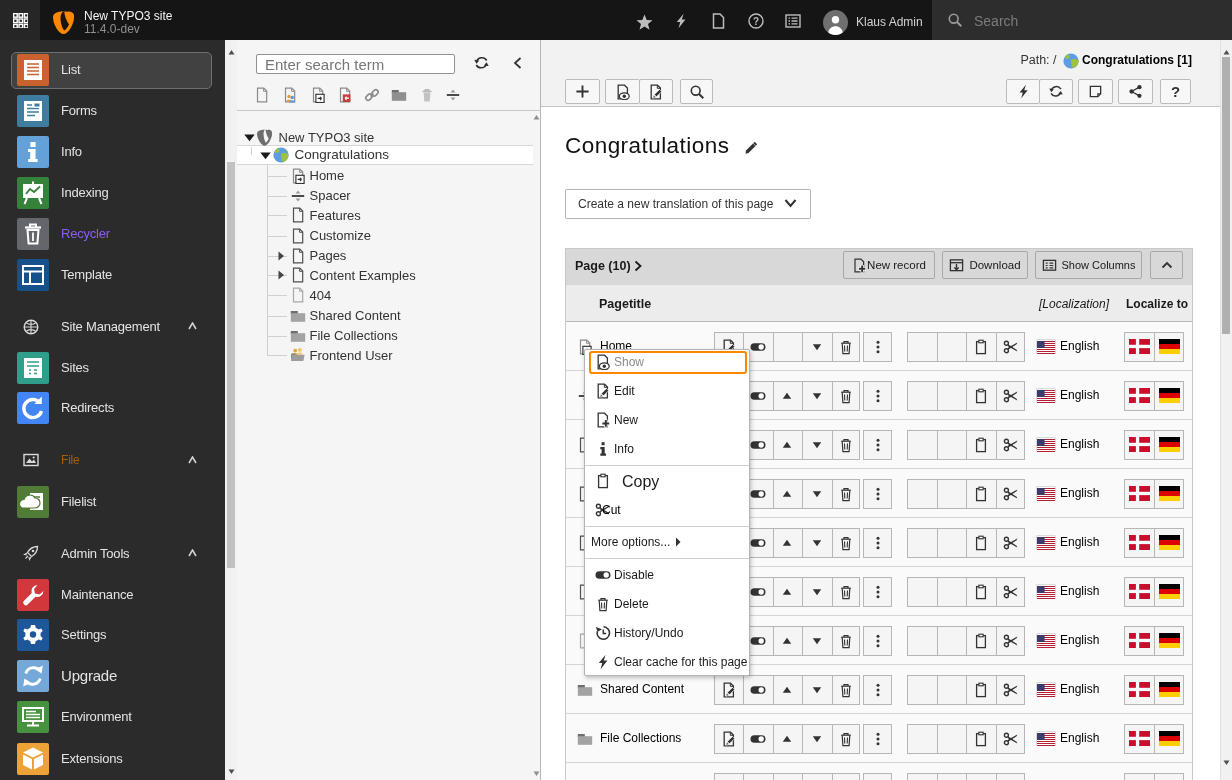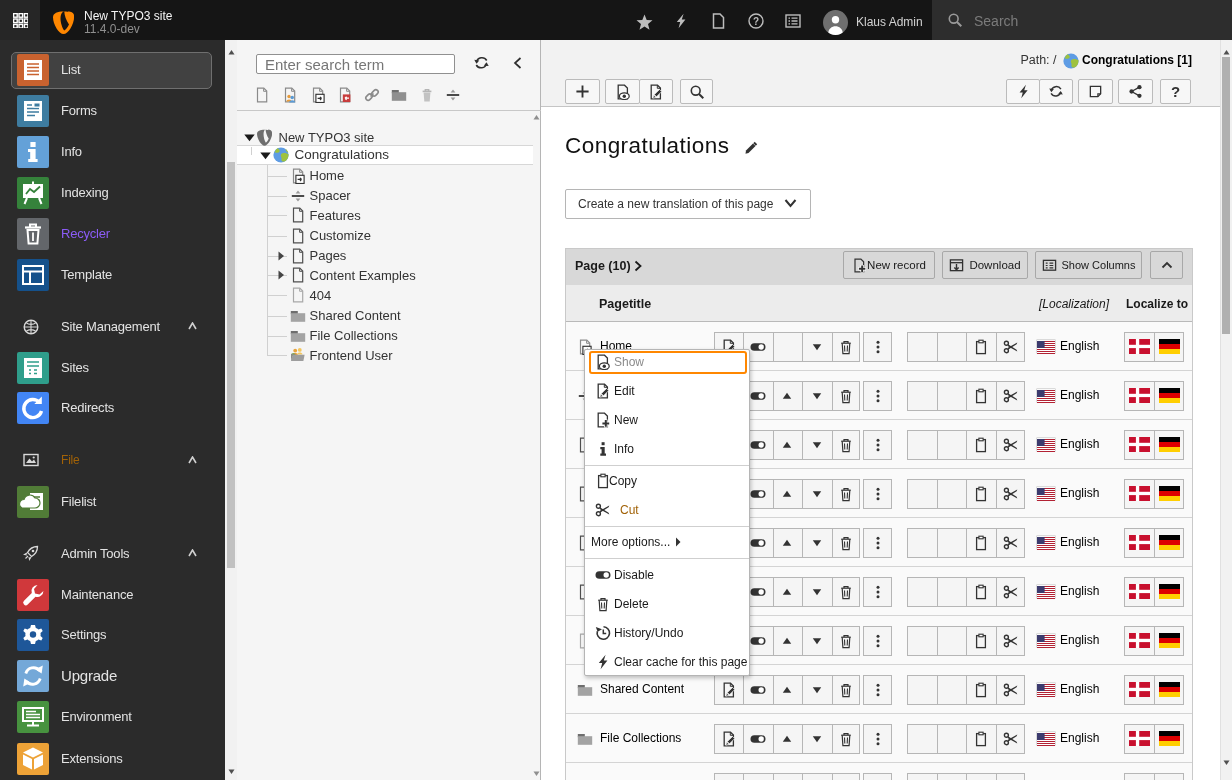--- a/index.html
+++ b/index.html
@@ -1267,28 +1267,28 @@
 <div class="ab" style="left:614px;top:412.5px;white-space:nowrap;color:#1a1a1a;font-size:12px;line-height:15px">New</div>
 <svg class="ab" style="left:595px;top:441px;" width="16" height="16" viewBox="0 0 16 16">
     <rect x="6.6" y="1.2" width="3" height="3" fill="#333"></rect>
     <path d="M5.3 6 H9.7 V12.5 H11 V14.8 H5.3 V12.5 H6.6 V8.3 H5.3 Z" fill="#333"></path>
   </svg>
 <div class="ab" style="left:614px;top:441.5px;white-space:nowrap;color:#1a1a1a;font-size:12px;line-height:15px">Info</div>
 <svg class="ab" style="left:595px;top:473px;" width="16" height="16" viewBox="0 0 16 16">
     <rect x="3.6" y="2.6" width="8.8" height="12" fill="none" stroke="#333" stroke-width="1.3"></rect>
     <rect x="5.9" y="1.2" width="4.2" height="2.6" fill="#fff" stroke="#333" stroke-width="1.1"></rect>
   </svg>
-<div class="ab" style="left:609px;top:473.5px;white-space:nowrap;color:#1a1a1a;font-size:12px;line-height:15px">Copy</div>
+<div class="ab" style="left:622px;top:473.5px;white-space:nowrap;color:#1a1a1a;font-size:16px;line-height:15px">Copy</div>
 <svg class="ab" style="left:595px;top:502px;" width="16" height="16" viewBox="0 0 16 16">
     <circle cx="3.4" cy="4.3" r="2" fill="none" stroke="#333" stroke-width="1.4"></circle>
     <circle cx="3.4" cy="11.7" r="2" fill="none" stroke="#333" stroke-width="1.4"></circle>
     <path d="M5 5.3 L13.6 10.8 L14.3 12.4 L4.9 7.3 Z" fill="#333"></path>
     <path d="M5 10.7 L13.6 5.2 L14.3 3.6 L4.9 8.7 Z" fill="#333"></path>
   </svg>
-<div class="ab" style="left:620px;top:502.5px;white-space:nowrap;color:#a16207;font-size:12px;line-height:15px">Cut</div>
+<div class="ab" style="left:602px;top:502.5px;white-space:nowrap;color:#000000;font-size:12px;line-height:15px">Cut</div>
 <div class="ab" style="left:591px;top:534.5px;white-space:nowrap;color:#1a1a1a;font-size:12px;line-height:15px">More options...</div>
 <svg class="ab" style="left:675px;top:537px;" width="6" height="10" viewBox="0 0 6 10">
     <path d="M1 0.5 V9.5 L5.5 5 Z" fill="#333"></path>
   </svg>
 <svg class="ab" style="left:595px;top:567px;" width="16" height="16" viewBox="0 0 16 16">
     <rect x="0.5" y="4.2" width="15" height="7.6" rx="3.8" fill="#333"></rect>
     <circle cx="11.2" cy="8" r="2.7" fill="#fff"></circle>
   </svg>
 <div class="ab" style="left:614px;top:567.5px;white-space:nowrap;color:#1a1a1a;font-size:12px;line-height:15px">Disable</div>
 <svg class="ab" style="left:595px;top:596px;" width="16" height="16" viewBox="0 0 16 16">

